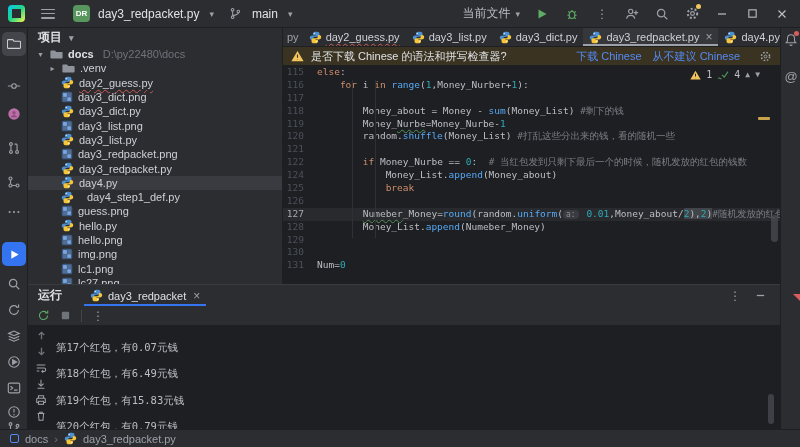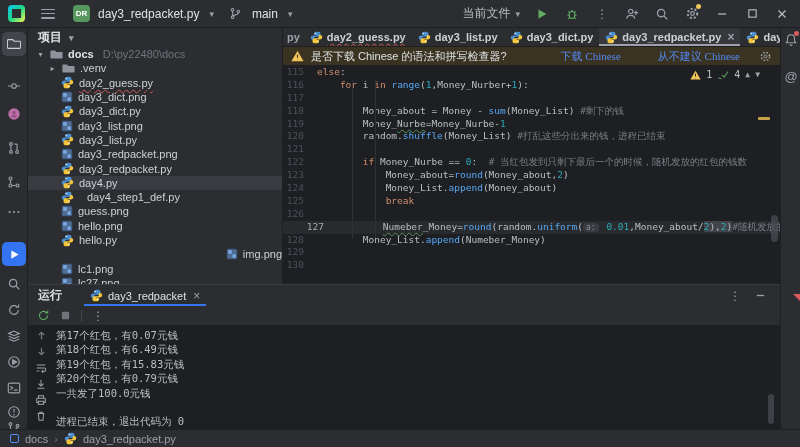--- a/index.html
+++ b/index.html
@@ -37,37 +37,37 @@
   .trow{height:14.3px;display:flex;align-items:center;gap:5px;white-space:nowrap;}
   .trow.sel{background:#393B40;}
   .tchev{width:9px;color:#9DA0A8;font-size:8px;text-align:center;flex:none;}
   .tpath{color:#6F737A;margin-left:4px;}
   .bold{font-weight:bold;color:#DFE1E5;}
   .err-underline{text-decoration:underline wavy #CF5B56 1px;text-underline-offset:2px;}
 
   
   .editor{position:absolute;left:283px;top:28px;width:497px;height:256px;background:#1E1F22;}
   .tabbar{height:19px;background:#2B2D30;display:flex;align-items:stretch;overflow:hidden;border-bottom:1px solid #1E1F22;}
-  .tab{display:flex;align-items:center;gap:4px;padding:0 6px;font-size:11px;color:#CED0D6;position:relative;flex:none;font-weight:bold;}
+  .tab{display:flex;align-items:center;gap:4px;padding:0 6px;font-size:11px;color:#CED0D6;position:relative;flex:none;}
   .tab.active{background:#35373B;}
   .tab.active:after{content:"";position:absolute;left:0;right:0;bottom:0;height:2px;background:#9DA0A8;}
   .tab.partial{padding:0 4px;color:#9DA0A8;}
   .tclose{color:#9DA0A8;font-size:12px;margin-left:2px;line-height:1;}
 
   .banner{position:absolute;left:0;top:19px;width:497px;height:19px;background:#3A3322;display:flex;align-items:center;
           padding:0 8px;gap:7px;font-size:11px;color:#DFE1E5;border-bottom:1px solid #1E1F22;}
-  .blink{color:#548AF7;margin-left:30px;font-family:Liberation Serif, serif;}
+  .blink{color:#548AF7;margin-left:4px;}
   .banner .bgear{margin-left:12px;}
 
   .codewrap{position:absolute;left:0;top:38px;width:497px;height:218px;background:#1E1F22;
             font-family:"DejaVu Sans Mono",monospace;font-size:9.5px;overflow:hidden;}
   .cl{display:flex;height:12.9px;line-height:12.9px;white-space:pre;}
   .cl.cur{background:#282A2E;}
   .lno{width:34px;flex:none;text-align:right;padding-right:13px;color:#4B5059;}
-  .cl.cur .lno{color:#A8AAB0;margin-left:20px;}
+  .cl.cur .lno{color:#A8AAB0;}
   .lc{flex:1;}
   .k{color:#CF8E6D;} .f{color:#56A8F5;} .n{color:#2AACB8;} .c{color:#7A7E85;} .t{color:#BCBEC4;}
   .w{text-decoration:underline wavy #549159 1px;text-underline-offset:2px;}
   .hl{background:#414549;}
   .hint{background:#393B40;color:#8C9097;border-radius:4px;padding:0 3px;margin-right:2px;font-size:8px;}
   .iguide{position:absolute;width:1px;background:#2F3134;top:14px;height:158px;}
   .stripe-mark{position:absolute;right:10px;width:12px;height:3px;background:#C7A24A;border-radius:1px;}
   .vscroll{position:absolute;right:2px;width:7px;border-radius:4px;background:#4B4E55;opacity:.7;}
   .inspect{position:absolute;right:16px;top:2px;display:flex;align-items:center;gap:5px;background:#1E1F22;
            padding:1px 4px;border-radius:4px;font-size:10px;color:#BCBEC4;}
@@ -88,21 +88,21 @@
   .run-head-right{margin-left:auto;display:flex;align-items:center;gap:14px;padding-right:14px;color:#9DA0A8;}
   .run-toolbar{height:20px;display:flex;align-items:center;gap:10px;padding-left:9px;background:#2B2D30;
                border-bottom:1px solid #1E1F22;}
   .vsep{width:1px;height:12px;background:#43454A;}
   .console{position:absolute;left:0;top:41px;width:752px;height:104px;}
   .con-gutter{position:absolute;left:0;top:0;width:26px;height:104px;display:flex;flex-direction:column;
               align-items:center;gap:3px;padding-top:3px;}
   .cg-ic{width:14px;height:13px;display:flex;align-items:center;justify-content:center;}
   .con-text{position:absolute;left:28px;top:2px;right:16px;font-family:"DejaVu Sans Mono",monospace;
             font-size:10.5px;color:#BCBEC4;}
-  .conline{height:14.4px;line-height:14.4px;white-space:pre;}
+  .conline{height:14.4px;line-height:14.4px;white-space:pre;margin-top:12px;}
   .con-scroll{position:absolute;right:6px;top:68px;width:6px;height:30px;border-radius:3px;background:#4B4E55;opacity:.7;}
 
   
   .statusbar{position:absolute;left:0;top:429px;width:800px;height:18px;background:#2B2D30;border-top:1px solid #1E1F22;
              display:flex;align-items:center;font-size:11px;color:#9DA0A8;padding:0 10px;}
   .sb-left{display:flex;align-items:center;gap:6px;}
   .module-ic{width:9px;height:9px;border:1.4px solid #548AF7;border-radius:2px;}
   .sb-right{margin-left:auto;display:flex;align-items:center;gap:16px;}
 </style>
 </head>
@@ -418,42 +418,42 @@
               <rect x="2.8" y="2.8" width="5" height="5" fill="#7AA7E0"></rect>
               <rect x="8.4" y="8.4" width="4.8" height="4.8" fill="#7AA7E0"></rect>
               <rect x="8.4" y="2.8" width="4.8" height="5" fill="#546F96"></rect>
               <rect x="2.8" y="8.4" width="5" height="4.8" fill="#546F96"></rect>
             </svg>
           </span>
           <span>guess.png</span>
         </div>
         <div class="trow" style="padding-left: 33px;">
           <span>
+            <svg width="13" height="13" viewBox="0 0 16 16">
+              <path fill="#4E8FD0" d="M7.9 1C6.1 1 5 1.9 5 3.2V5h3.1v.6H3.9C2.2 5.6 1 6.6 1 8.3 1 10 2.1 11 3.8 11H5V9.3C5 8.1 6.1 7 7.4 7h3.4c1.1 0 2.1-1 2.1-2.1V3.2C12.9 1.9 11.7 1 9.9 1H7.9z"></path>
+              <circle cx="6.4" cy="3.1" r=".8" fill="#E8F4FF"></circle>
+              <path fill="#F5C53C" d="M8.1 15c1.8 0 2.9-.9 2.9-2.2V11H7.9v-.6h4.2c1.7 0 2.9-1 2.9-2.7 0-1.7-1.1-2.7-2.8-2.7H11v1.7C11 7.9 9.9 9 8.6 9H5.2c-1.1 0-2.1 1-2.1 2.1v1.7C3.1 14.1 4.3 15 6.1 15h2z"></path>
+              <circle cx="9.6" cy="12.9" r=".8" fill="#FFF7DC"></circle>
+            </svg>
+          </span>
+          <span>hello.py</span>
+        </div>
+        <div class="trow" style="padding-left: 33px;">
+          <span>
             <svg width="12" height="12" viewBox="0 0 16 16">
               <rect x="1" y="1" width="14" height="14" rx="2.5" fill="#3F5C83"></rect>
               <rect x="2.8" y="2.8" width="5" height="5" fill="#7AA7E0"></rect>
               <rect x="8.4" y="8.4" width="4.8" height="4.8" fill="#7AA7E0"></rect>
               <rect x="8.4" y="2.8" width="4.8" height="5" fill="#546F96"></rect>
               <rect x="2.8" y="8.4" width="5" height="4.8" fill="#546F96"></rect>
             </svg>
           </span>
           <span>hello.png</span>
         </div>
         <div class="trow" style="padding-left: 33px;">
-          <span>
-            <svg width="13" height="13" viewBox="0 0 16 16">
-              <path fill="#4E8FD0" d="M7.9 1C6.1 1 5 1.9 5 3.2V5h3.1v.6H3.9C2.2 5.6 1 6.6 1 8.3 1 10 2.1 11 3.8 11H5V9.3C5 8.1 6.1 7 7.4 7h3.4c1.1 0 2.1-1 2.1-2.1V3.2C12.9 1.9 11.7 1 9.9 1H7.9z"></path>
-              <circle cx="6.4" cy="3.1" r=".8" fill="#E8F4FF"></circle>
-              <path fill="#F5C53C" d="M8.1 15c1.8 0 2.9-.9 2.9-2.2V11H7.9v-.6h4.2c1.7 0 2.9-1 2.9-2.7 0-1.7-1.1-2.7-2.8-2.7H11v1.7C11 7.9 9.9 9 8.6 9H5.2c-1.1 0-2.1 1-2.1 2.1v1.7C3.1 14.1 4.3 15 6.1 15h2z"></path>
-              <circle cx="9.6" cy="12.9" r=".8" fill="#FFF7DC"></circle>
-            </svg>
-          </span>
-          <span>hello.py</span>
-        </div>
-        <div class="trow" style="padding-left: 33px; justify-content: flex-end;">
           <span>
             <svg width="12" height="12" viewBox="0 0 16 16">
               <rect x="1" y="1" width="14" height="14" rx="2.5" fill="#3F5C83"></rect>
               <rect x="2.8" y="2.8" width="5" height="5" fill="#7AA7E0"></rect>
               <rect x="8.4" y="8.4" width="4.8" height="4.8" fill="#7AA7E0"></rect>
               <rect x="8.4" y="2.8" width="4.8" height="5" fill="#546F96"></rect>
               <rect x="2.8" y="8.4" width="5" height="4.8" fill="#546F96"></rect>
             </svg>
           </span>
           <span>img.png</span>
@@ -567,31 +567,31 @@
 
     <div class="codewrap">
       <div class="iguide" style="left:69px;"></div>
       <div class="iguide" style="left:92px;"></div>
       <div>
           <div class="cl"><span class="lno">115</span><span class="lc"><span class="k">else</span><span class="t">:</span></span></div>
           <div class="cl"><span class="lno">116</span><span class="lc"><span class="t">    </span><span class="k">for</span><span class="t"> i </span><span class="k">in</span><span class="t"> </span><span class="f">range</span><span class="t">(</span><span class="n">1</span><span class="t">,Money_Nurber+</span><span class="n">1</span><span class="t">):</span></span></div>
           <div class="cl"><span class="lno">117</span><span class="lc"></span></div>
           <div class="cl"><span class="lno">118</span><span class="lc"><span class="t">        Money_about = Money - </span><span class="f">sum</span><span class="t">(Money_List) </span><span class="c">#剩下的钱</span></span></div>
           <div class="cl"><span class="lno">119</span><span class="lc"><span class="t">        Money_</span><span class="t w">Nurbe</span><span class="t">=Money_Nurbe-</span><span class="n">1</span></span></div>
-          <div class="cl"><span class="lno">120</span><span class="lc"><span class="t">        random.</span><span class="f">shuffle</span><span class="t">(Money_List) </span><span class="c">#打乱这些分出来的钱，进程已结束</span></span></div>
+          <div class="cl"><span class="lno">120</span><span class="lc"><span class="t">        random.</span><span class="f">shuffle</span><span class="t">(Money_List) </span><span class="c">#打乱这些分出来的钱，看的随机一些</span></span></div>
           <div class="cl"><span class="lno">121</span><span class="lc"></span></div>
           <div class="cl"><span class="lno">122</span><span class="lc"><span class="t">        </span><span class="k">if</span><span class="t"> Money_Nurbe == </span><span class="n">0</span><span class="t">:  </span><span class="c"># 当红包发到只剩下最后一个的时候，随机发放的红包的钱数</span></span></div>
-          <div class="cl"><span class="lno">123</span><span class="lc"><span class="t">            Money_about=</span><span class="f">round</span><span class="t">(Money_about,</span><span class="n">2</span><span class="t">)</span></span></div>
           <div class="cl"><span class="lno">124</span><span class="lc"><span class="t">            Money_List.</span><span class="f">append</span><span class="t">(Money_about)</span></span></div>
           <div class="cl"><span class="lno">125</span><span class="lc"><span class="t">            </span><span class="k">break</span></span></div>
           <div class="cl"><span class="lno">126</span><span class="lc"></span></div>
           <div class="cl cur"><span class="lno">127</span><span class="lc"><span class="t">        </span><span class="t w">Numeber</span><span class="t">_Money=</span><span class="f">round</span><span class="t">(random.</span><span class="f">uniform</span><span class="t">(</span><span class="hint">a:</span><span class="t"> </span><span class="n">0.01</span><span class="t">,Money_about/</span><span class="n hl">2</span><span class="t hl">),</span><span class="n hl">2</span><span class="t hl">)</span><span class="c">#随机发放的红包的钱数</span></span></div>
           <div class="cl"><span class="lno">128</span><span class="lc"><span class="t">        Money_List.</span><span class="f">append</span><span class="t">(Numeber_Money)</span></span></div>
           <div class="cl"><span class="lno">129</span><span class="lc"></span></div>
           <div class="cl"><span class="lno">130</span><span class="lc"></span></div>
+          <div class="cl"><span class="lno">131</span><span class="lc"><span class="t">Num=</span><span class="n">0</span></span></div>
         </div>
       <div class="stripe-mark" style="top:51px;"></div>
       <div class="vscroll" style="top:149px;height:27px;"></div>
       <div class="inspect">
         <svg width="11" height="10" viewBox="0 0 16 14">
             <path d="M8 0.8L15.5 13.5H0.5z" fill="#F2C55C"></path>
             <path d="M8 5v4.2M8 11.6v.2" stroke="#1E1F22" stroke-width="1.4"></path>
           </svg>
         <span>1</span>
         <svg width="12" height="10" viewBox="0 0 14 12" fill="none" stroke="#549159" stroke-width="1.4">

